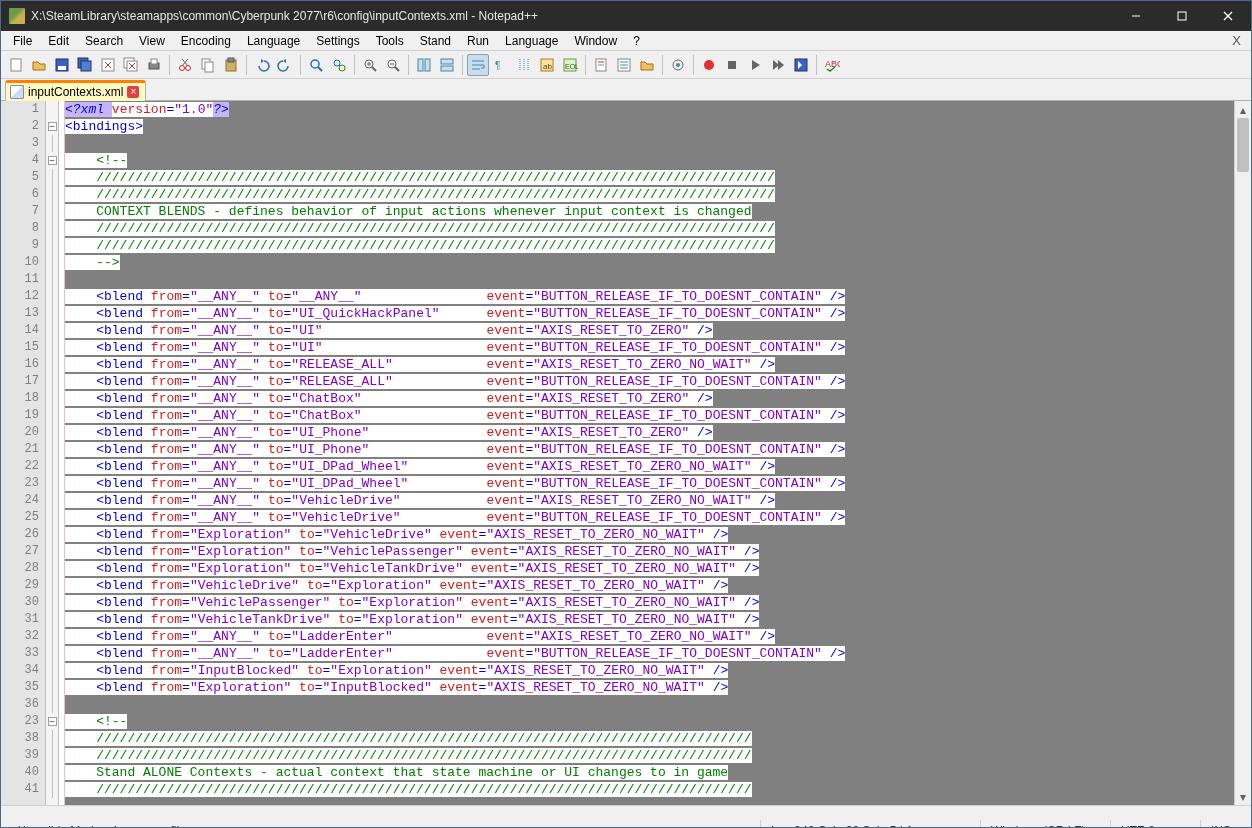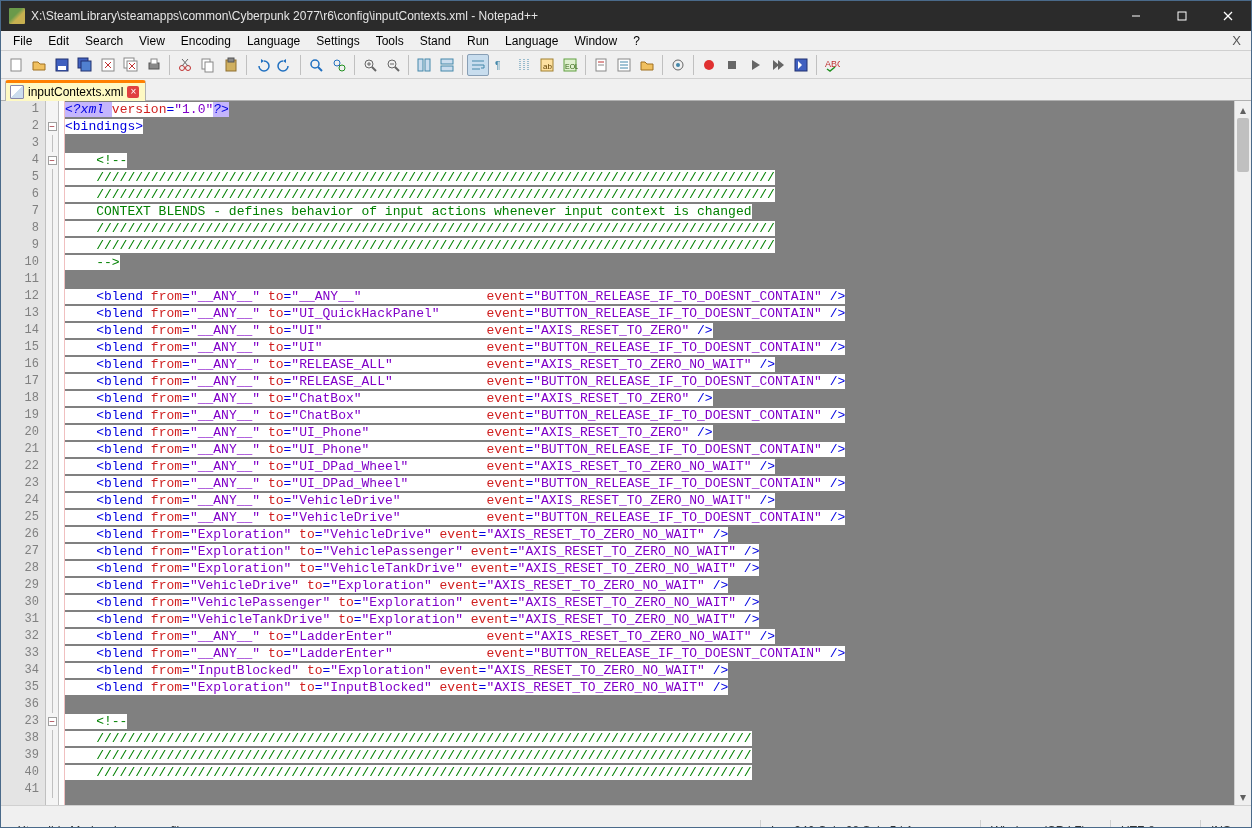--- a/index.html
+++ b/index.html
@@ -725,20 +725,21 @@
       <div class="code-line"><span class="bg">    </span><span class="kw">&lt;blend</span><span class="bg"> </span><span class="attr">from</span><span class="kw">=</span><span class="str">"VehiclePassenger"</span><span class="bg"> </span><span class="attr">to</span><span class="kw">=</span><span class="str">"Exploration"</span><span class="bg"> </span><span class="attr">event</span><span class="kw">=</span><span class="str">"AXIS_RESET_TO_ZERO_NO_WAIT"</span><span class="bg"> </span><span class="kw">/&gt;</span></div>
       <div class="code-line"><span class="bg">    </span><span class="kw">&lt;blend</span><span class="bg"> </span><span class="attr">from</span><span class="kw">=</span><span class="str">"VehicleTankDrive"</span><span class="bg"> </span><span class="attr">to</span><span class="kw">=</span><span class="str">"Exploration"</span><span class="bg"> </span><span class="attr">event</span><span class="kw">=</span><span class="str">"AXIS_RESET_TO_ZERO_NO_WAIT"</span><span class="bg"> </span><span class="kw">/&gt;</span></div>
       <div class="code-line"><span class="bg">    </span><span class="kw">&lt;blend</span><span class="bg"> </span><span class="attr">from</span><span class="kw">=</span><span class="str">"__ANY__"</span><span class="bg"> </span><span class="attr">to</span><span class="kw">=</span><span class="str">"LadderEnter"</span><span class="bg">            </span><span class="attr">event</span><span class="kw">=</span><span class="str">"AXIS_RESET_TO_ZERO_NO_WAIT"</span><span class="bg"> </span><span class="kw">/&gt;</span></div>
       <div class="code-line"><span class="bg">    </span><span class="kw">&lt;blend</span><span class="bg"> </span><span class="attr">from</span><span class="kw">=</span><span class="str">"__ANY__"</span><span class="bg"> </span><span class="attr">to</span><span class="kw">=</span><span class="str">"LadderEnter"</span><span class="bg">            </span><span class="attr">event</span><span class="kw">=</span><span class="str">"BUTTON_RELEASE_IF_TO_DOESNT_CONTAIN"</span><span class="bg"> </span><span class="kw">/&gt;</span></div>
       <div class="code-line"><span class="bg">    </span><span class="kw">&lt;blend</span><span class="bg"> </span><span class="attr">from</span><span class="kw">=</span><span class="str">"InputBlocked"</span><span class="bg"> </span><span class="attr">to</span><span class="kw">=</span><span class="str">"Exploration"</span><span class="bg"> </span><span class="attr">event</span><span class="kw">=</span><span class="str">"AXIS_RESET_TO_ZERO_NO_WAIT"</span><span class="bg"> </span><span class="kw">/&gt;</span></div>
       <div class="code-line"><span class="bg">    </span><span class="kw">&lt;blend</span><span class="bg"> </span><span class="attr">from</span><span class="kw">=</span><span class="str">"Exploration"</span><span class="bg"> </span><span class="attr">to</span><span class="kw">=</span><span class="str">"InputBlocked"</span><span class="bg"> </span><span class="attr">event</span><span class="kw">=</span><span class="str">"AXIS_RESET_TO_ZERO_NO_WAIT"</span><span class="bg"> </span><span class="kw">/&gt;</span></div>
       <div class="code-line"></div>
       <div class="code-line"><span class="comm">    &lt;!--</span></div>
       <div class="code-line"><span class="comm">    ////////////////////////////////////////////////////////////////////////////////////</span></div>
       <div class="code-line"><span class="comm">    ////////////////////////////////////////////////////////////////////////////////////</span></div>
+      <div class="code-line"><span class="comm">    Stand ALONE Contexts - actual context that state machine or UI changes to in game</span></div>
       <div class="code-line"><span class="comm">    ////////////////////////////////////////////////////////////////////////////////////</span></div>
     </div>
   <div class="scrollbar-v">
     <div class="arrow">▴</div>
     <div class="track">
       <div class="thumb" id="thumb" style="top: 0%; height: 8%;"></div>
     </div>
     <div class="arrow" style="position:absolute;bottom:0;left:0;right:0;">▾</div>
   </div>
 </div>

